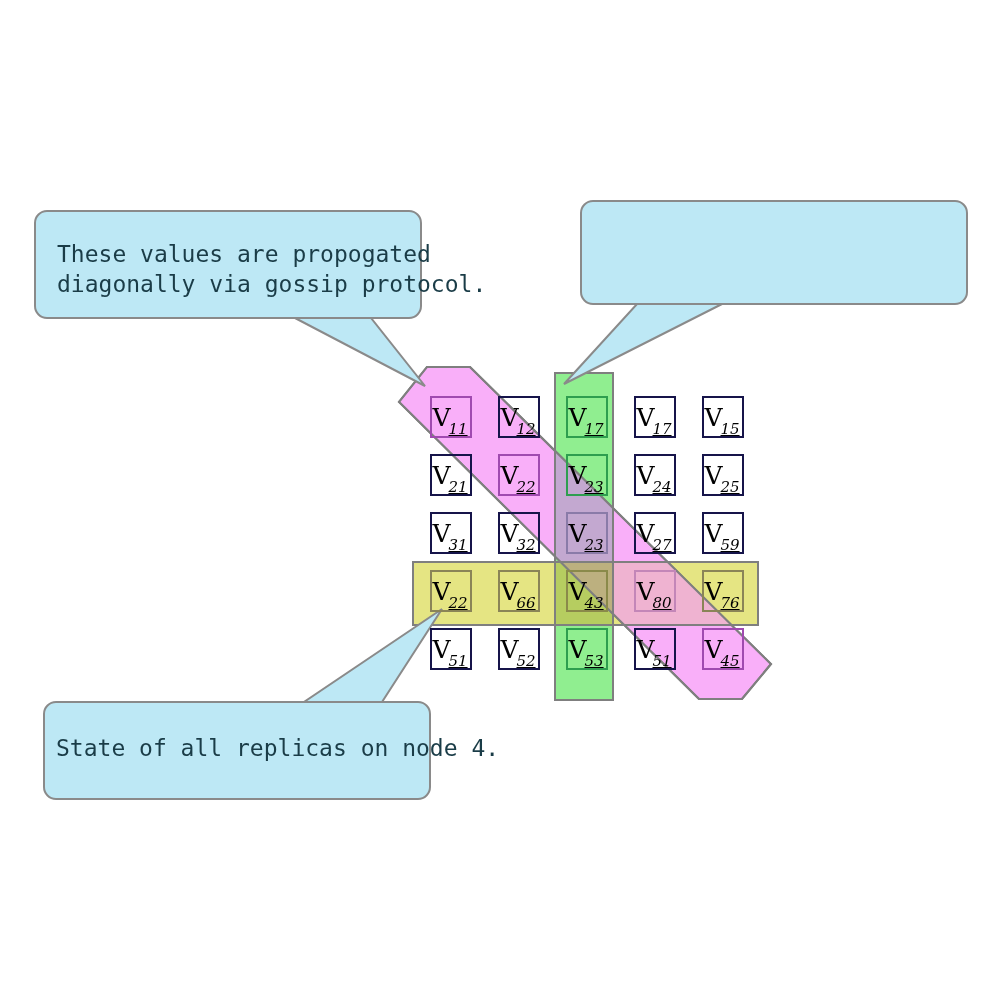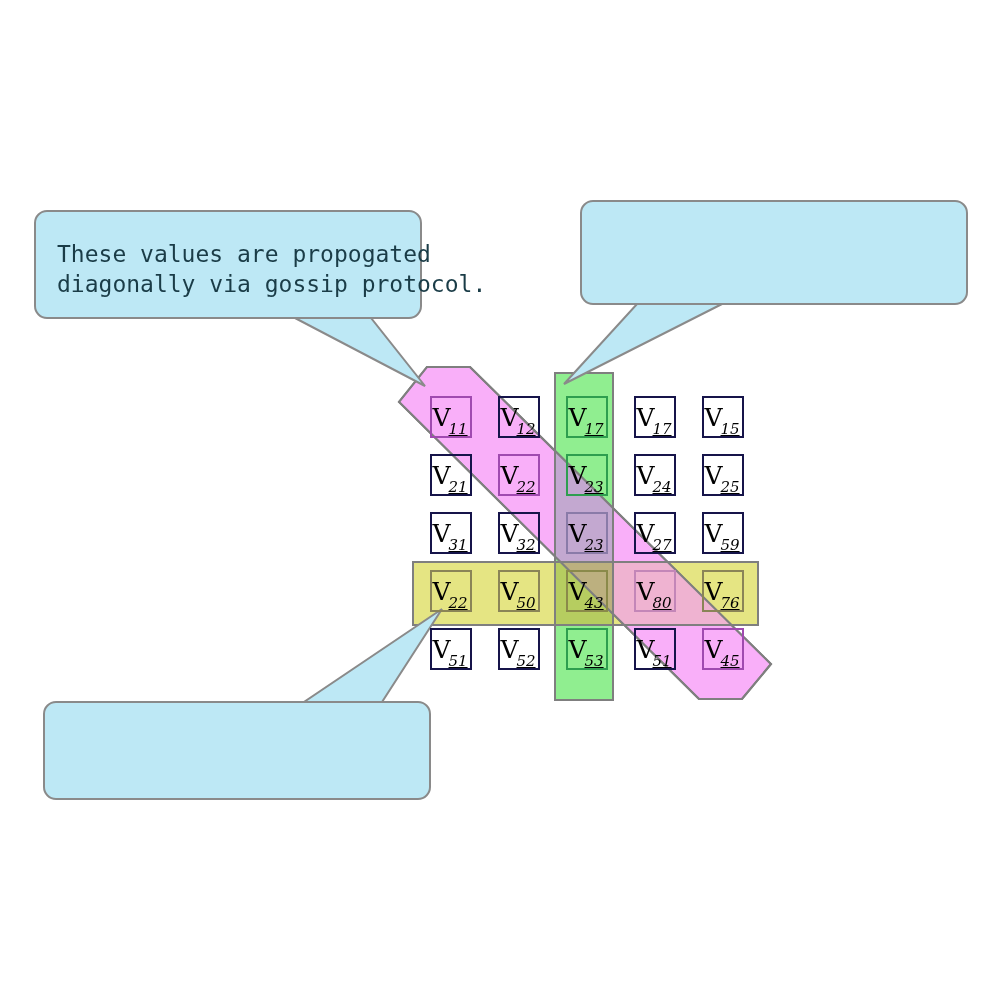--- a/index.html
+++ b/index.html
@@ -199,21 +199,21 @@
       <div class="cell" style="left: 702px; top: 512px; width: 42px; height: 42px;">
         <span class="v">V</span>
         <span class="sub">59</span>
       </div>
       <div class="cell hl-yellow" style="left: 430px; top: 570px; width: 42px; height: 42px;">
         <span class="v">V</span>
         <span class="sub">22</span>
       </div>
       <div class="cell hl-yellow" style="left: 498px; top: 570px; width: 42px; height: 42px;">
         <span class="v">V</span>
-        <span class="sub">50</span>
+        <span class="sub">66</span>
       </div>
       <div class="cell hl-olive" style="left: 566px; top: 570px; width: 42px; height: 42px;">
         <span class="v">V</span>
         <span class="sub">43</span>
       </div>
       <div class="cell hl-rose" style="left: 634px; top: 570px; width: 42px; height: 42px;">
         <span class="v">V</span>
         <span class="sub">80</span>
       </div>
       <div class="cell hl-yellow" style="left: 702px; top: 570px; width: 42px; height: 42px;">
@@ -238,15 +238,16 @@
       </div>
       <div class="cell hl-pink" style="left: 702px; top: 628px; width: 42px; height: 42px;">
         <span class="v">V</span>
         <span class="sub">45</span>
       </div>
     </div>
 
   <div class="layer" id="text-layer">
     <div class="callout-text" id="callout-1-text">These values are propogated
 diagonally via gossip protocol.</div>
+    <div class="callout-text" id="callout-3-text">State of all replicas on node 4.</div>
   </div>
 
 </div>
 
 </body></html>

